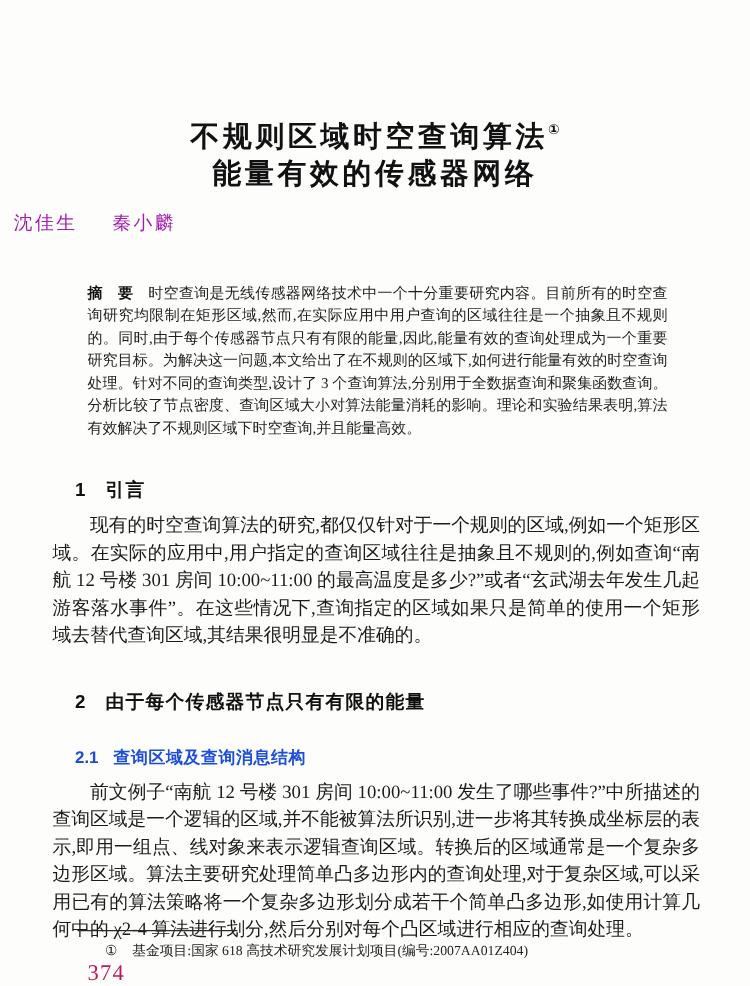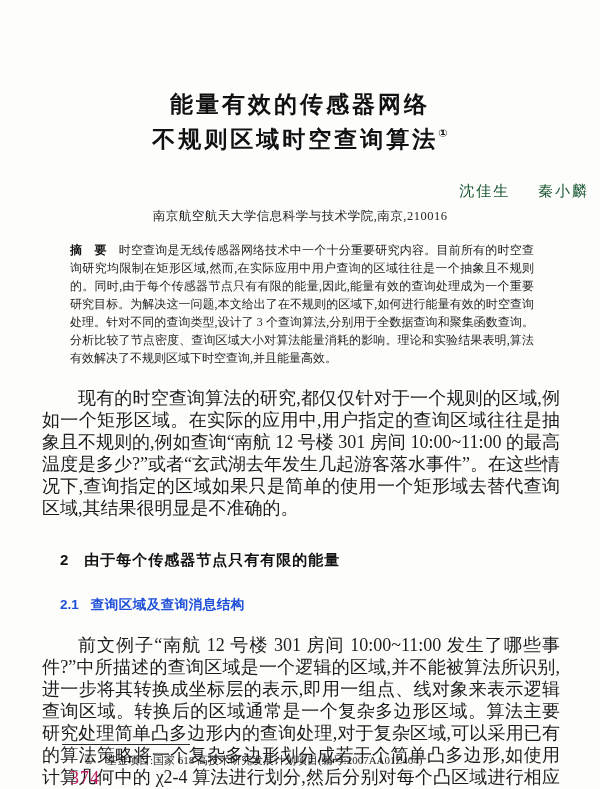--- a/index.html
+++ b/index.html
@@ -26,36 +26,36 @@
     line-height: 29px;
     letter-spacing: 3px;
     color: #111;
   }
   .title-block sup {
     font-size: 11px;
     letter-spacing: 0;
     vertical-align: 10px;
   }
   .authors {
-    margin-top: 28px;
-    text-align: right;
+    margin-top: 16px;
+    text-align: left;
     font-size: 15px;
     letter-spacing: 2px;
-    color: #14532d;
+    color: #a21caf;
   }
   .authors .author-name { margin: 0 11px; }
   .affiliation {
     margin-top: 7px;
     text-align: center;
     font-size: 12.5px;
     letter-spacing: 0.5px;
     color: #222;
   }
   .abstract {
-    margin: 16px 66px 0 70px;
+    margin: 37px 66px 0 70px;
     font-size: 12px;
     line-height: 18px;
     text-align: justify;
     color: #1e1e1e;
   }
   .abstract .label,
   .keywords .label {
     font-family: "Liberation Sans", "DejaVu Sans", sans-serif;
     font-weight: bold;
     margin-right: 12px;
@@ -79,22 +79,22 @@
   .subsec-heading {
     margin: 26px 40px 0 60px;
     font-family: "Liberation Sans", "DejaVu Sans", sans-serif;
     font-weight: bold;
     font-size: 13.5px;
     letter-spacing: 0.5px;
     color: #1d4ed8;
   }
   .subsec-heading .sec-num { margin-right: 12px; letter-spacing: 0; }
   .body-para {
-    margin: 20px 40px 0 42px;
-    font-size: 18px;
+    margin: 8px 40px 0 42px;
+    font-size: 15px;
     line-height: 22px;
     text-indent: 2em;
     text-align: justify;
     color: #1b1b1b;
   }
   .footnote-area {
     position: absolute;
     left: 0;
     top: 744px;
     width: 600px;
@@ -118,36 +118,38 @@
     letter-spacing: 1px;
     color: #be185d;
   }
 </style>
 </head>
 <body>
 
 <div class="page">
 
   <div class="title-block">
+    <div><span>不规则区域时空查询算法</span><sup>①</sup></div>
     <div>能量有效的传感器网络</div>
-    <div><span>不规则区域时空查询算法</span><sup>①</sup></div>
   </div>
 
   <div class="authors">
     <span class="author-name">沈佳生</span>
     <span class="author-name">秦小麟</span>
   </div>
 
-  <div class="affiliation">南京航空航天大学信息科学与技术学院,南京,210016</div>
 
   <div class="abstract">
     <span class="label">摘　要</span><span>时空查询是无线传感器网络技术中一个十分重要研究内容。目前所有的时空查询研究均限制在矩形区域,然而,在实际应用中用户查询的区域往往是一个抽象且不规则的。同时,由于每个传感器节点只有有限的能量,因此,能量有效的查询处理成为一个重要研究目标。为解决这一问题,本文给出了在不规则的区域下,如何进行能量有效的时空查询处理。针对不同的查询类型,设计了 3 个查询算法,分别用于全数据查询和聚集函数查询。分析比较了节点密度、查询区域大小对算法能量消耗的影响。理论和实验结果表明,算法有效解决了不规则区域下时空查询,并且能量高效。</span>
   </div>
 
 
+  <div class="sec-heading">
+    <span class="sec-num">1</span><span>引言</span>
+  </div>
 
   <p class="body-para">现有的时空查询算法的研究,都仅仅针对于一个规则的区域,例如一个矩形区域。在实际的应用中,用户指定的查询区域往往是抽象且不规则的,例如查询“南航 12 号楼 301 房间 10:00~11:00 的最高温度是多少?”或者“玄武湖去年发生几起游客落水事件”。在这些情况下,查询指定的区域如果只是简单的使用一个矩形域去替代查询区域,其结果很明显是不准确的。</p>
 
   <div class="sec-heading">
     <span class="sec-num">2</span><span>由于每个传感器节点只有有限的能量</span>
   </div>
 
   <div class="subsec-heading">
     <span class="sec-num">2.1</span><span>查询区域及查询消息结构</span>
   </div>

